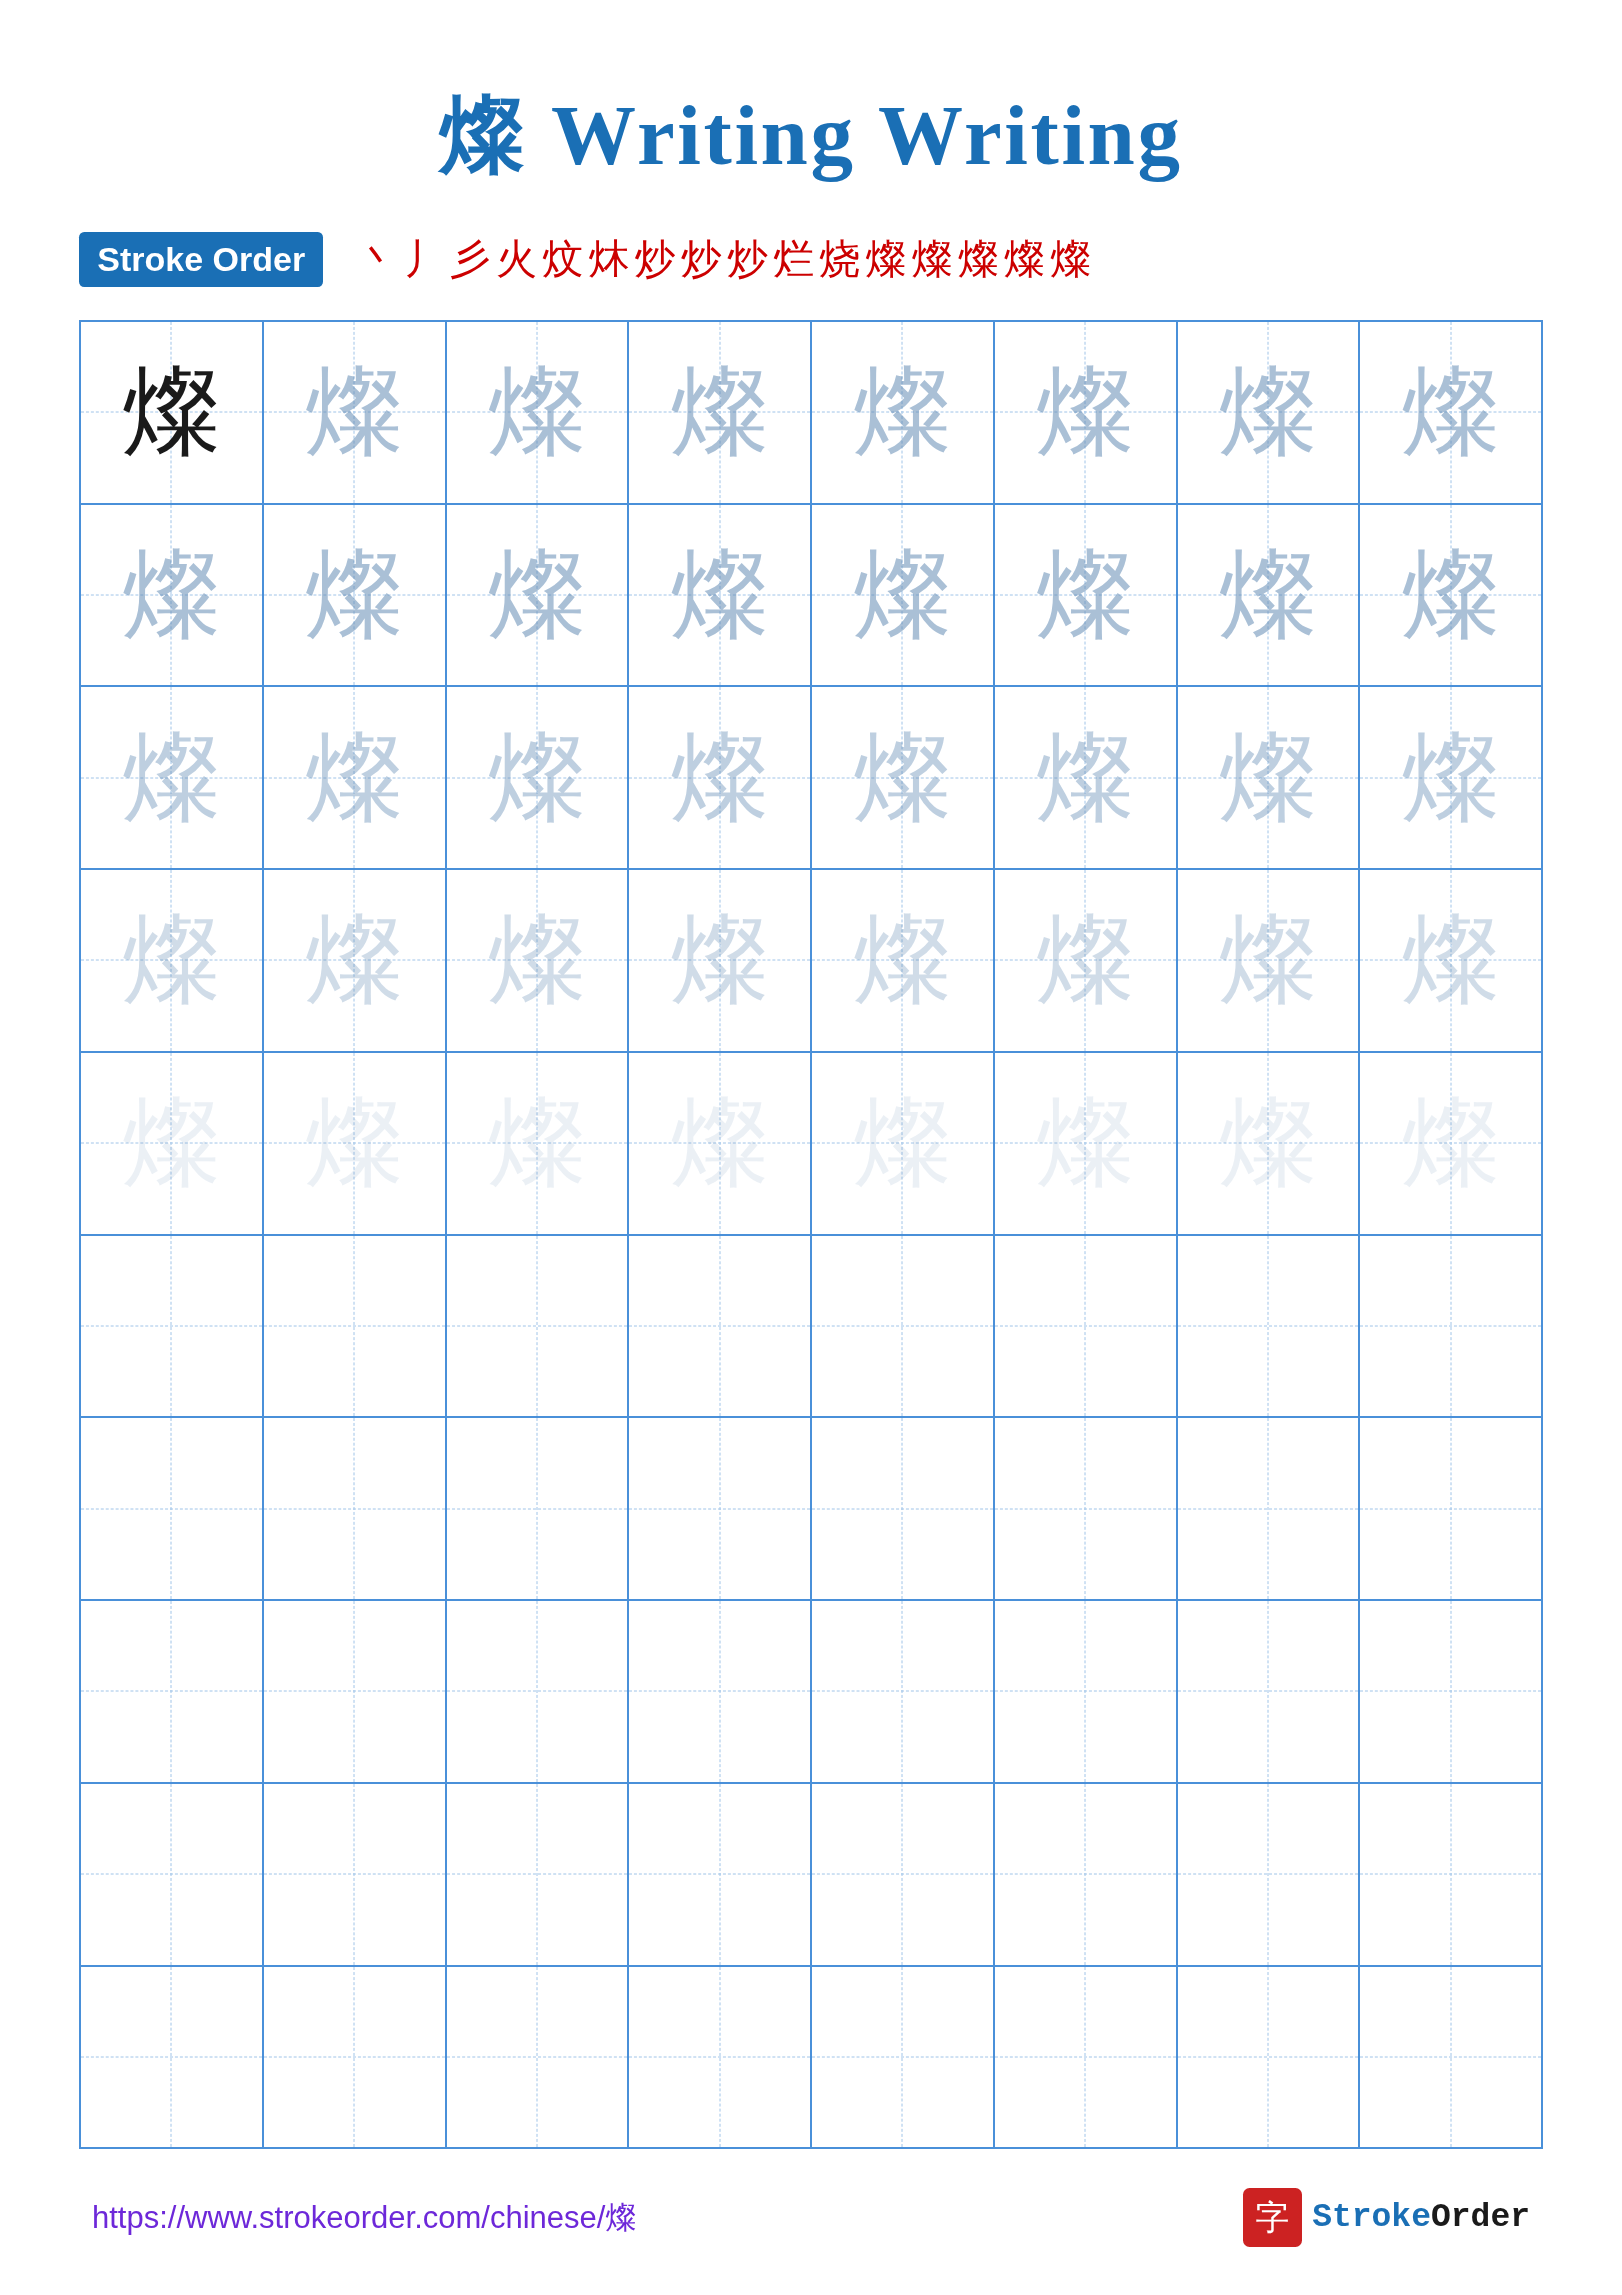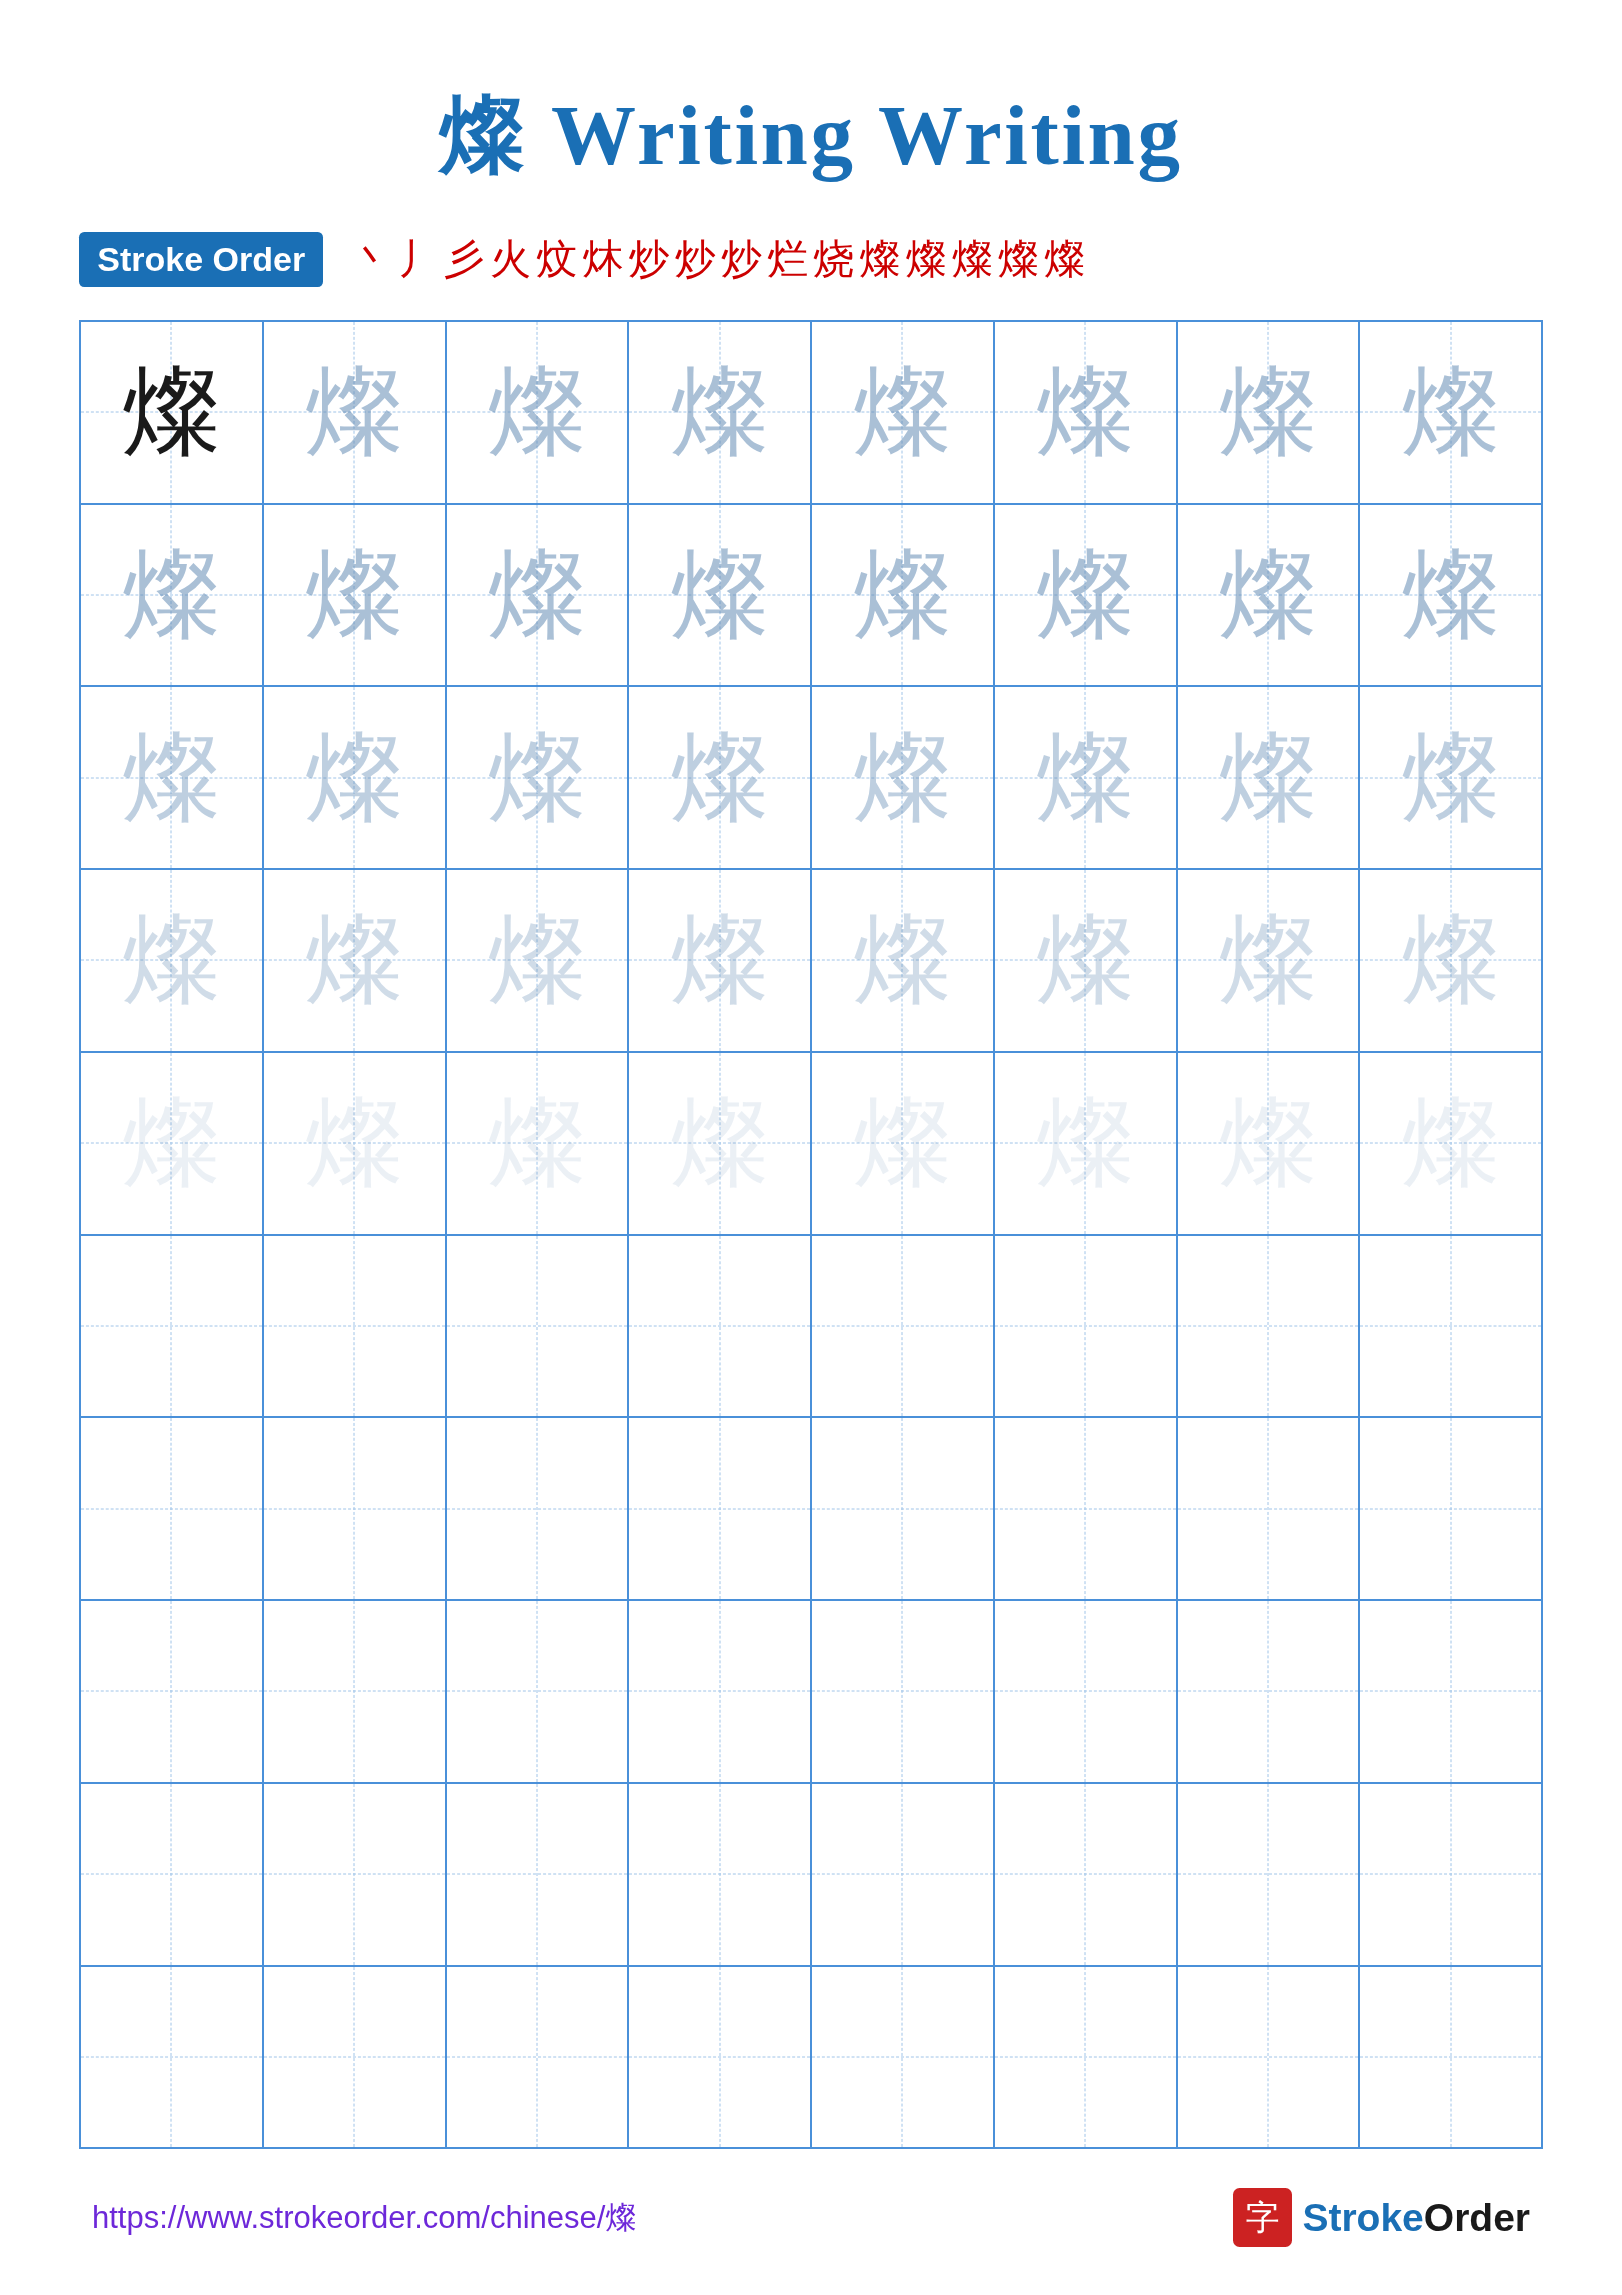--- a/index.html
+++ b/index.html
@@ -35,21 +35,21 @@
     .title .char {
       color: #1a6fb5;
     }
 
     .stroke-order-section {
       width: 100%;
       margin-bottom: 33px;
       display: flex;
       flex-wrap: wrap;
       align-items: center;
-      gap: 15px;
+      gap: 21px;
     }
 
     .stroke-order-badge {
       background: #1a6fb5;
       color: #ffffff;
       font-size: 34px;
       font-weight: bold;
       padding: 7.9px 18.3px;
       border-radius: 5.2px;
       font-family: sans-serif;
@@ -185,24 +185,24 @@
       color: #fff;
       font-size: 34px;
       display: flex;
       align-items: center;
       justify-content: center;
       border-radius: 6.5px;
       font-family: serif;
     }
 
     .footer-brand-text {
-      font-size: 39px;
+      font-size: 33px;
       font-weight: bold;
       color: #1a1a1a;
-      font-family: Liberation Sans, sans-serif;
+      font-family: Liberation Mono, monospace;
     }
 
     .footer-brand-text span {
       color: #1a6fb5;
     }
   </style>
 </head>
 <body>
 
 <div class="page">

